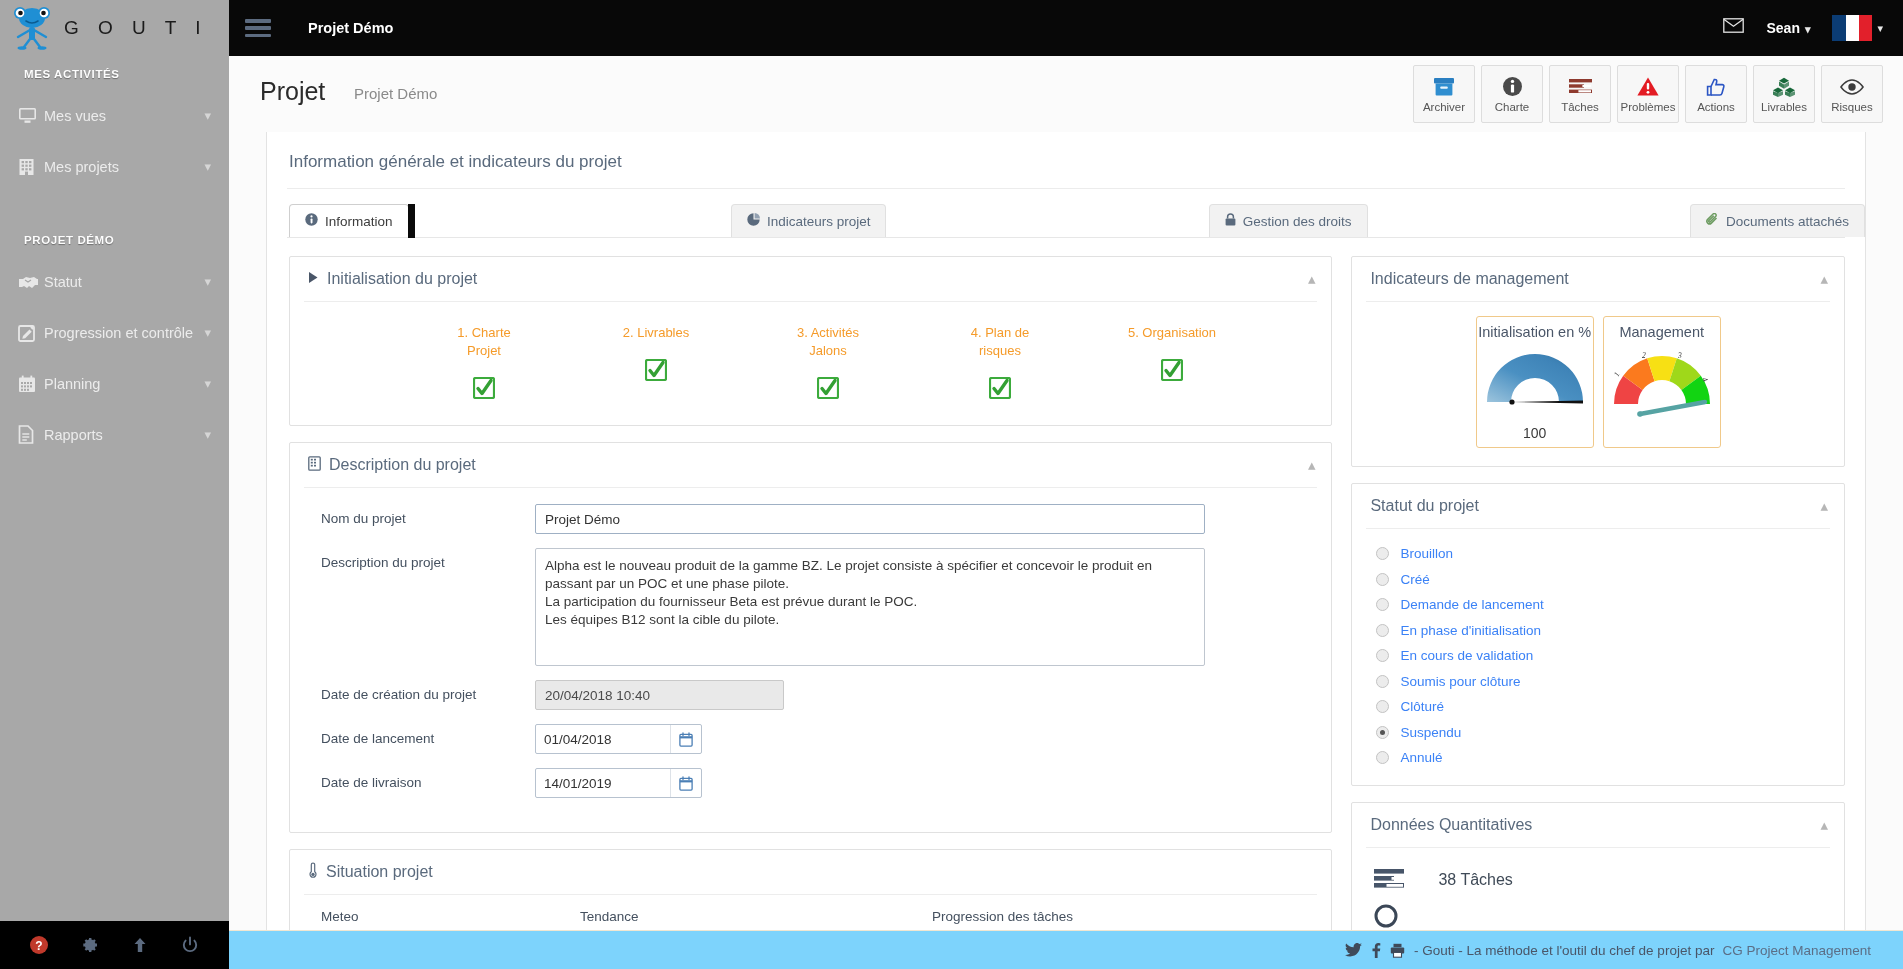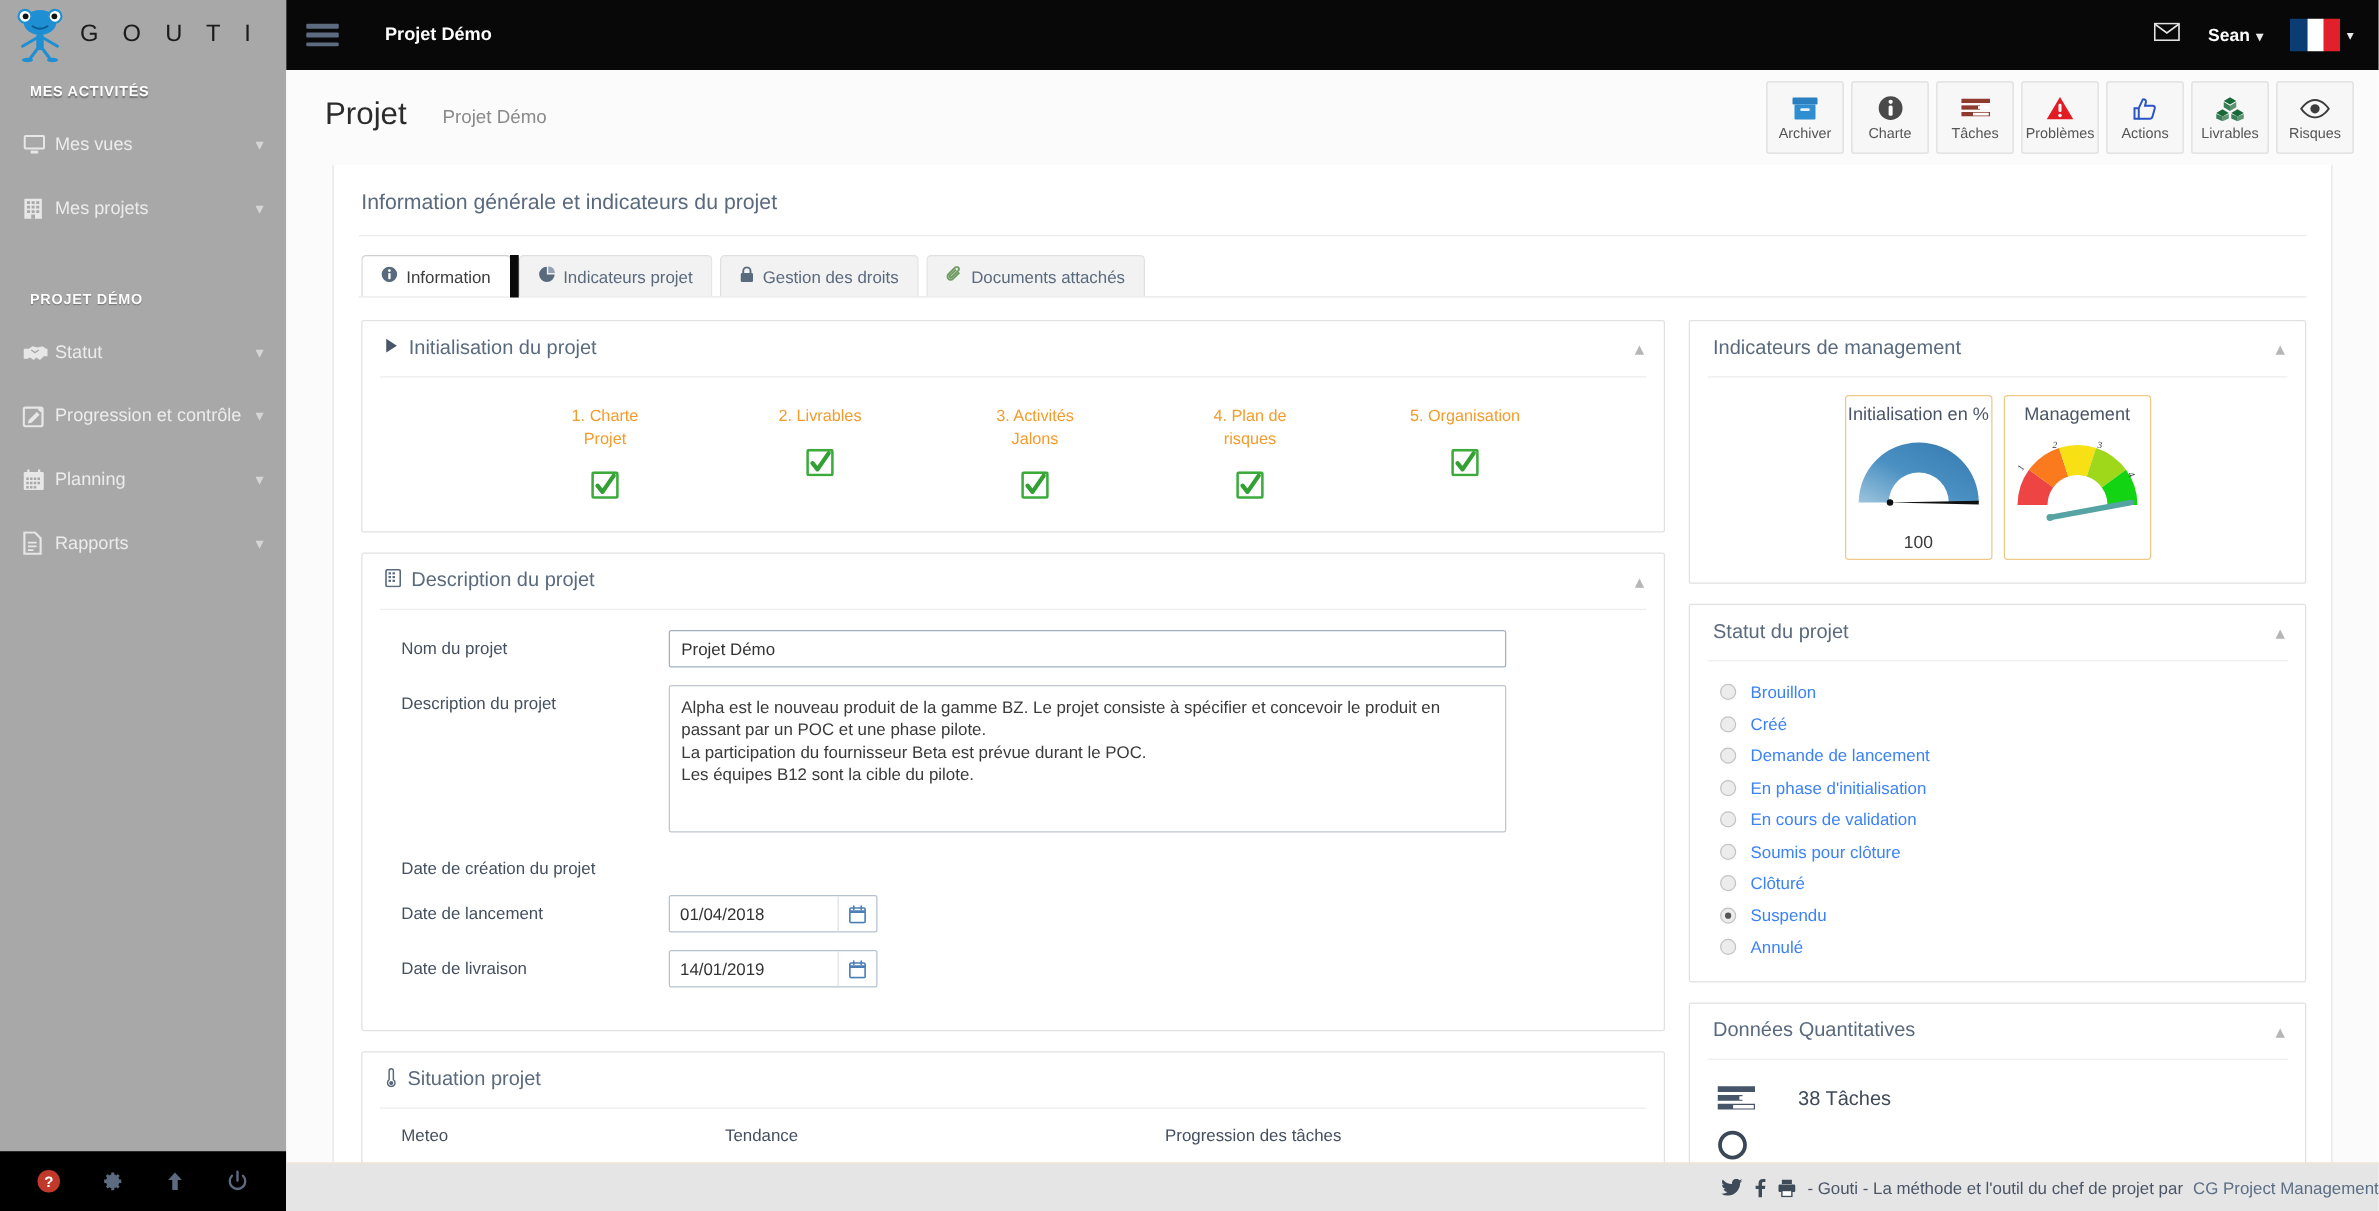--- a/index.html
+++ b/index.html
@@ -92,21 +92,21 @@
     overflow: hidden;
   }
   .outer-card {
     position: absolute; left: 37px; top: 0; width: 1600px;
     background: #fff; border: 1px solid #e3e3e3; border-top: none;
     min-height: 830px;
   }
   .outer-title { font-size: 17px; color: #5a6a7d; padding: 20px 0 16px 22px; }
   .outer-rule { height: 1px; background: #ececec; margin: 0 20px; }
 
-  .tabs { display: flex; gap: 6px; padding: 15px 0 0 22px; position: relative; }
+  .tabs { display: flex; gap: 6px; padding: 15px 0 0 22px; position: relative; justify-content: space-between; }
   .tab {
     height: 33px; padding: 0 15px; display: flex; align-items: center; gap: 7px;
     background: #f2f2f2; border: 1px solid #e0e0e0; border-bottom: none;
     border-radius: 4px 4px 0 0; font-size: 13.5px; color: #5a6a7d; cursor: pointer;
   }
   .tab.active { background: #fff; border-color: #cfcfcf; color: #3c3c3c; position: relative; }
   .tab.active::after {
     content: ""; position: absolute; right: -7px; top: -1px;
     width: 7px; height: 34px; background: #0a0a0a;
   }
@@ -190,22 +190,22 @@
   .radio-row .rl { font-size: 13.5px; color: #3b82f6; }
 
   .quant { padding: 10px 0 10px 0; }
   .quant-row { display: flex; align-items: center; padding-left: 22px; height: 44px; }
   .quant-row .qi { width: 52px; display: flex; justify-content: flex-start; }
   .quant-row .qv { font-size: 16px; color: #3f4a57; margin-left: 12px; }
 
   
   #footer {
     position: absolute; left: 229px; bottom: 0; width: 1674px; height: 39px;
-    background: #e5e5e5; border-top: 1px solid #f0e6d2;
-    display: flex; align-items: center; justify-content: flex-end; 
+    background: #7dd3fc; border-top: 1px solid #f0e6d2;
+    display: flex; align-items: center; justify-content: flex-end; padding-right: 32px;
     gap: 0px;
   }
   #footer .fi { color: #4a5668; margin-right: 9px; display: flex; }
   #footer .ftxt { font-size: 13.5px; color: #4a5668; }
   #footer .flink { font-size: 13.5px; color: #5b6e86; margin-left: 8px; cursor: pointer; }
 </style>
 </head>
 <body>
 
 <div id="sidebar">
@@ -620,20 +620,21 @@
               <input class="inp" value="Projet Démo" style="">
             </div>
             <div class="row">
               <div class="lab">Description du projet</div>
               <textarea class="ta" style="">Alpha est le nouveau produit de la gamme BZ. Le projet consiste à spécifier et concevoir le produit en passant par un POC et une phase pilote.
 La participation du fournisseur Beta est prévue durant le POC.
 Les équipes B12 sont la cible du pilote.</textarea>
             </div>
             <div class="row" style="margin-top:6px">
               <div class="lab">Date de création du projet</div>
+              <input class="inp ro" readonly="" value="20/04/2018 10:40" style="">
             </div>
             <div class="row">
               <div class="lab">Date de lancement</div>
               <div class="datewrap">
                 <input value="01/04/2018" style="">
                 <span class="cal">
                   <svg width="14" height="15" viewBox="0 0 14 15" fill="none" stroke="#4b7fb5" stroke-width="1.3">
                       <rect x="0.9" y="2.4" width="12.2" height="11.7" rx="1"></rect>
                       <path d="M0.9 5.3h12.2" stroke-width="2.2"></path>
                       <path d="M4 0.9v2.6M10 0.9v2.6" stroke-linecap="round"></path>

